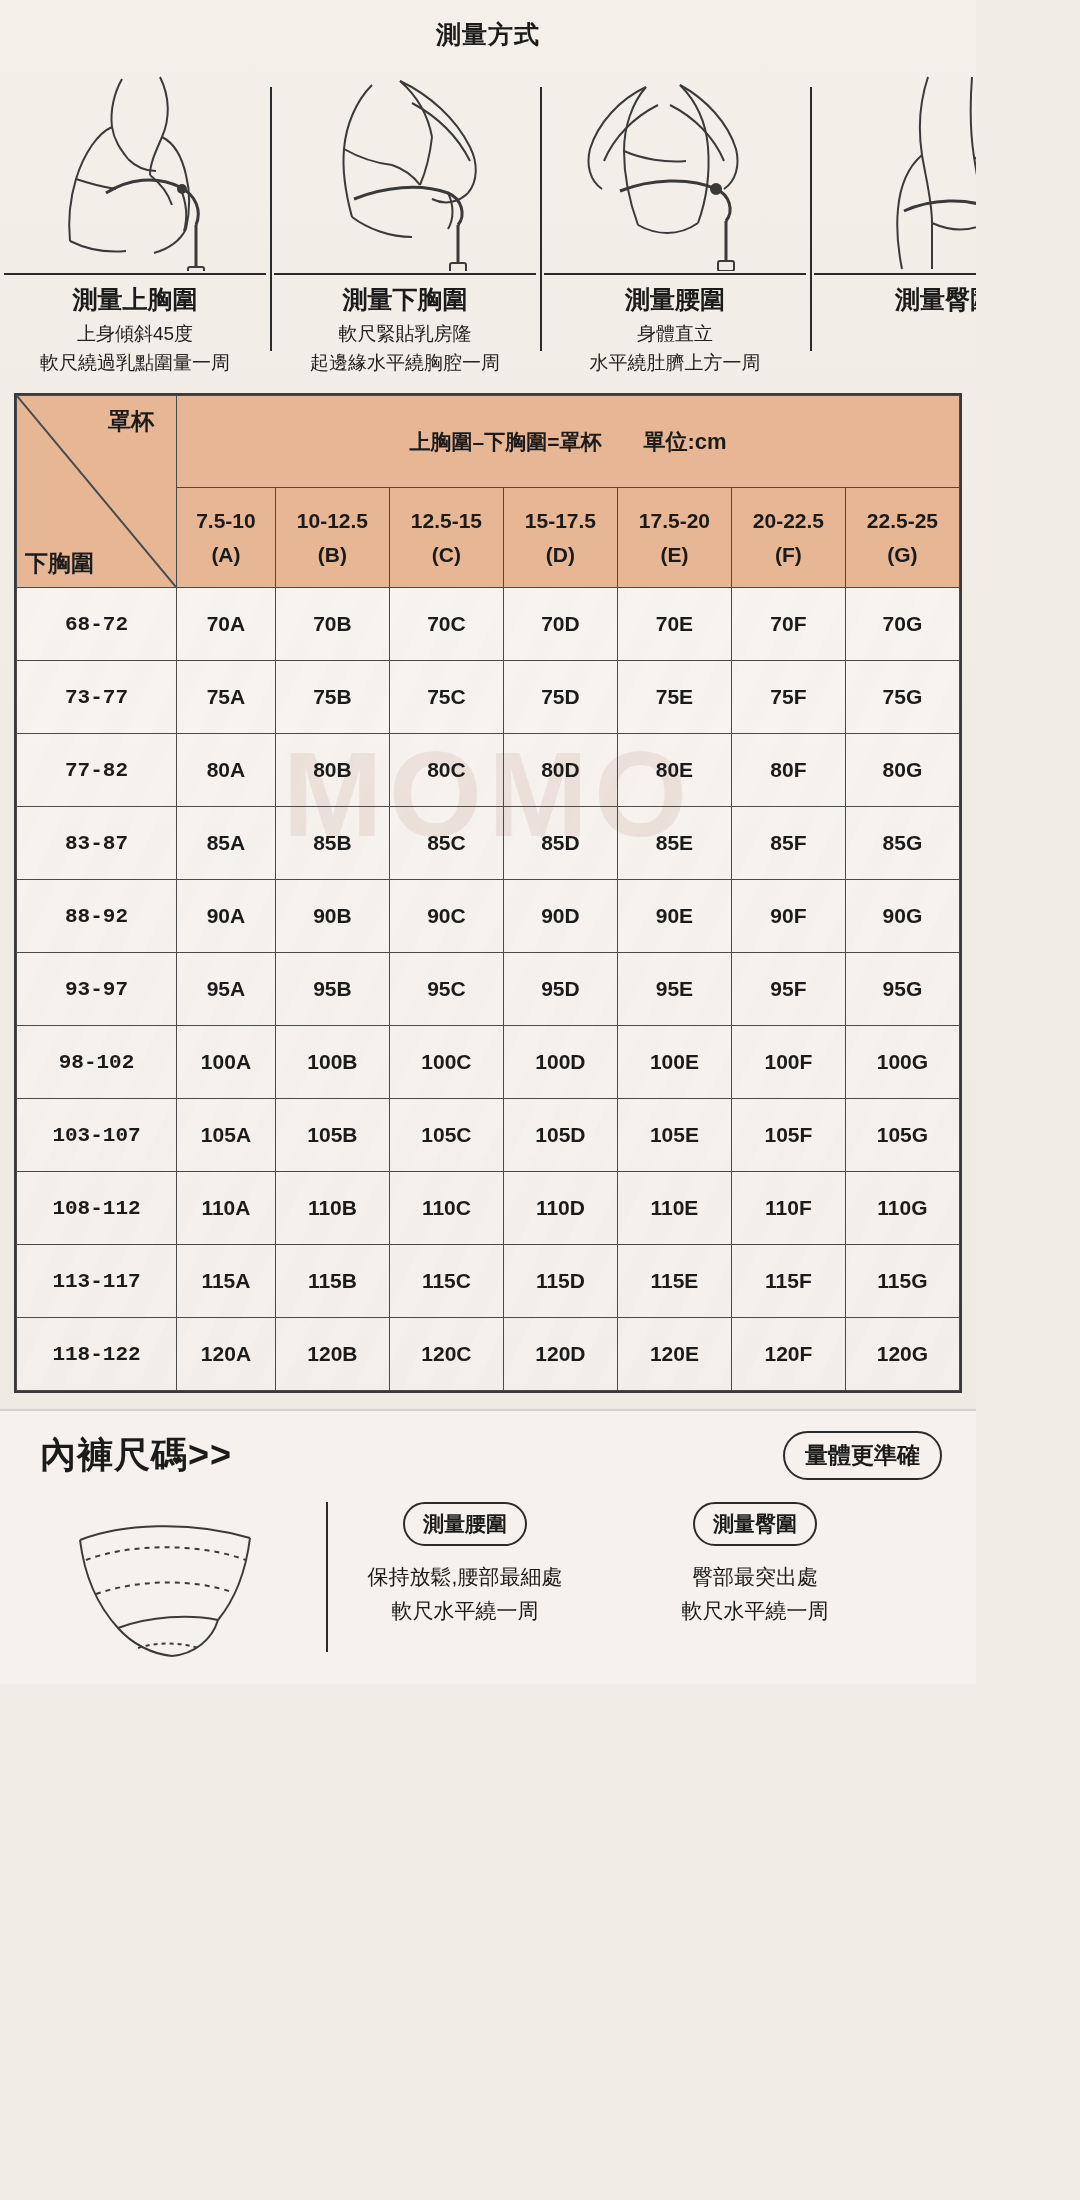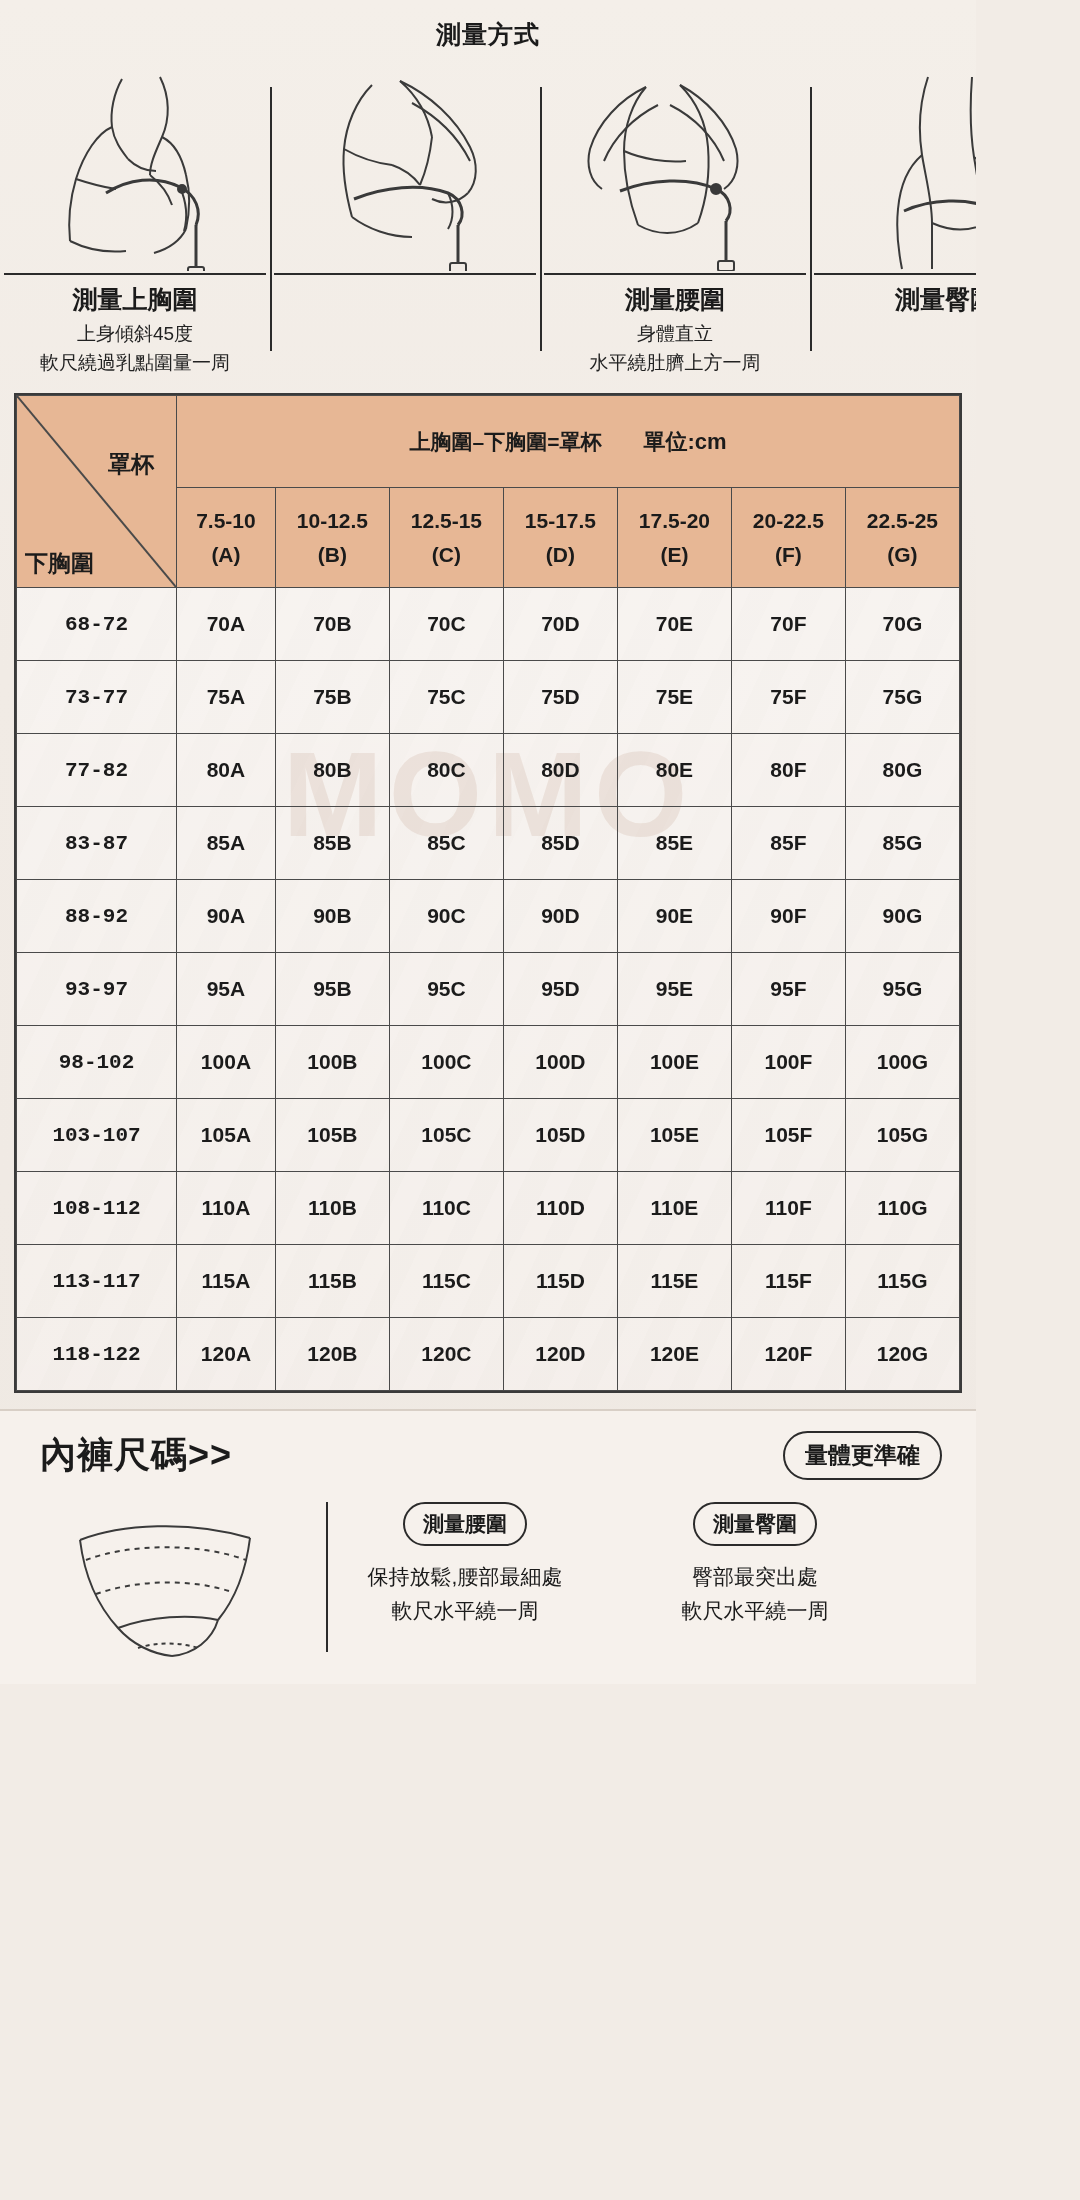--- a/index.html
+++ b/index.html
@@ -109,21 +109,21 @@
     padding: 0;
     height: 190px;
   }
   .corner .diag {
     position: absolute;
     left: 0; top: 0; width: 100%; height: 100%;
   }
   .corner .cup {
     position: absolute;
     right: 22px; top: 10px;
-    font-size: 23px; font-weight: 700; margin-top: 43px;
+    font-size: 23px; font-weight: 700;
   }
   .corner .under {
     position: absolute;
     left: 8px; bottom: 8px;
     font-size: 23px; font-weight: 700;
   }
   .eq-cell {
     background: #e7b795;
     font-size: 24px;
     font-weight: 700;
@@ -247,20 +247,25 @@
           <path d="M132 32 C158 46 178 66 190 90"></path>
           <path d="M188 122 C178 132 164 134 152 128"></path>
 
           <path d="M74 128 C104 116 140 112 168 122 C182 128 186 144 178 154" stroke-width="3"></path>
           <path d="M178 154 L178 192" stroke-width="3"></path>
           <rect x="170" y="192" width="16" height="10" rx="2" fill="#f1ebe5"></rect>
           <path d="M168 122 C174 134 174 148 168 158" stroke-width="2"></path>
         </svg>
       </div>
       <div class="hr-under-fig"></div>
+      <div class="mlabel">測量下胸圍</div>
+      <div class="mdesc">
+        <div>軟尺緊貼乳房隆</div>
+        <div>起邊緣水平繞胸腔一周</div>
+      </div>
     </div>
 
     <div class="measure-cell">
       <div class="fig">
         <svg width="250" height="200" viewBox="0 0 250 200" fill="none" stroke="#3a3a3a" stroke-width="2">
           <path d="M96 16 C82 32 74 56 74 80 C74 106 80 132 88 154"></path>
           <path d="M130 14 C146 30 156 52 158 76 C160 102 156 130 148 152"></path>
           <path d="M74 80 C92 88 116 92 136 90"></path>
           <path d="M88 154 C106 164 128 166 148 152"></path>
 

